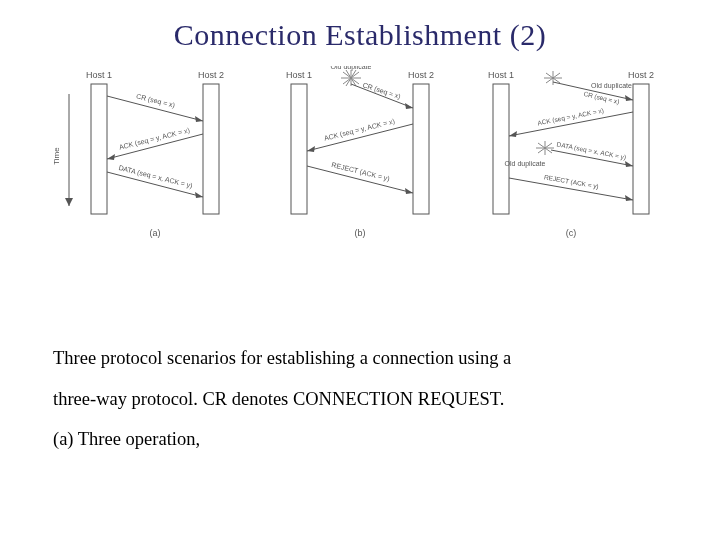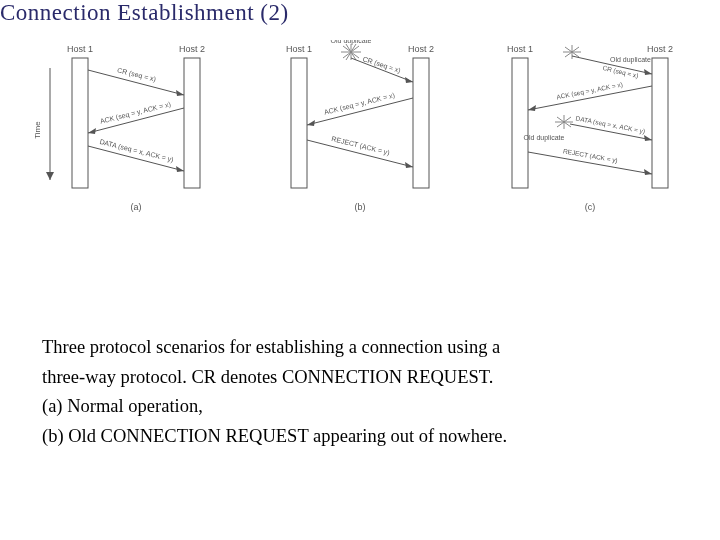--- a/index.html
+++ b/index.html
@@ -1,22 +1,22 @@
 <!DOCTYPE html>
 <html><head>
 <meta charset="utf-8">
 <style>
   html,body{margin:0;padding:0;width:720px;height:540px;background:#fff;font-family:"Times New Roman",Times,serif;color:#000}
   .slide{width:720px;height:540px;position:relative}
-  .title{font-size:23px;color:#2a2a6a;font-weight:400;letter-spacing:0.5px}
-  .figs{display:flex;justify-content:space-between;padding:14px 30px 0 22px}
+  .title{font-size:30px;color:#2a2a6a;text-align:center;padding-top:18px;font-weight:400;letter-spacing:0.5px}
+  .figs{display:flex;justify-content:center;padding:14px 30px 0 22px}
   .panel{width:210px}
   .panel svg{display:block}
   .caption{position:absolute;left:36px;top:330px;width:648px;font-size:18.5px;line-height:1.28;color:#000}
-  .caption p{margin:6px}
+  .caption p{margin:17px}
   text{font-family:Arial,Helvetica,sans-serif;fill:#555}
 </style>
 </head>
 <body>
 
 <div class="slide">
 
   <div class="title">Connection Establishment (2)</div>
 
   <div class="figs">
@@ -130,17 +130,16 @@
 
         <text x="110" y="170" font-size="9" text-anchor="middle" fill="#333">(c)</text>
       </svg>
     </div>
 
   </div>
 
   <div class="caption">
     <p>Three protocol scenarios for establishing a connection using a</p>
     <p>three-way protocol.  CR denotes CONNECTION REQUEST.</p>
-    <p>(a) Normal operation,</p>
-    <p>(b) Old CONNECTION REQUEST appearing out of nowhere.</p>
+    <p>(a) Three operation,</p>
   </div>
 
 </div>
 
 </body></html>

